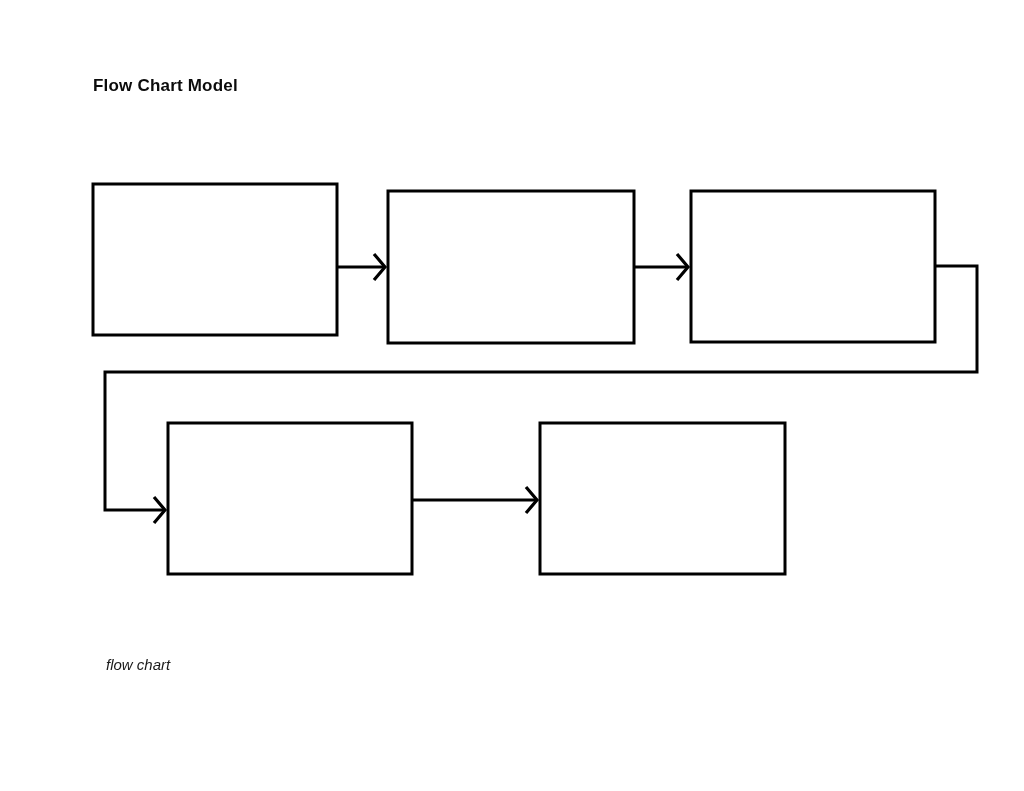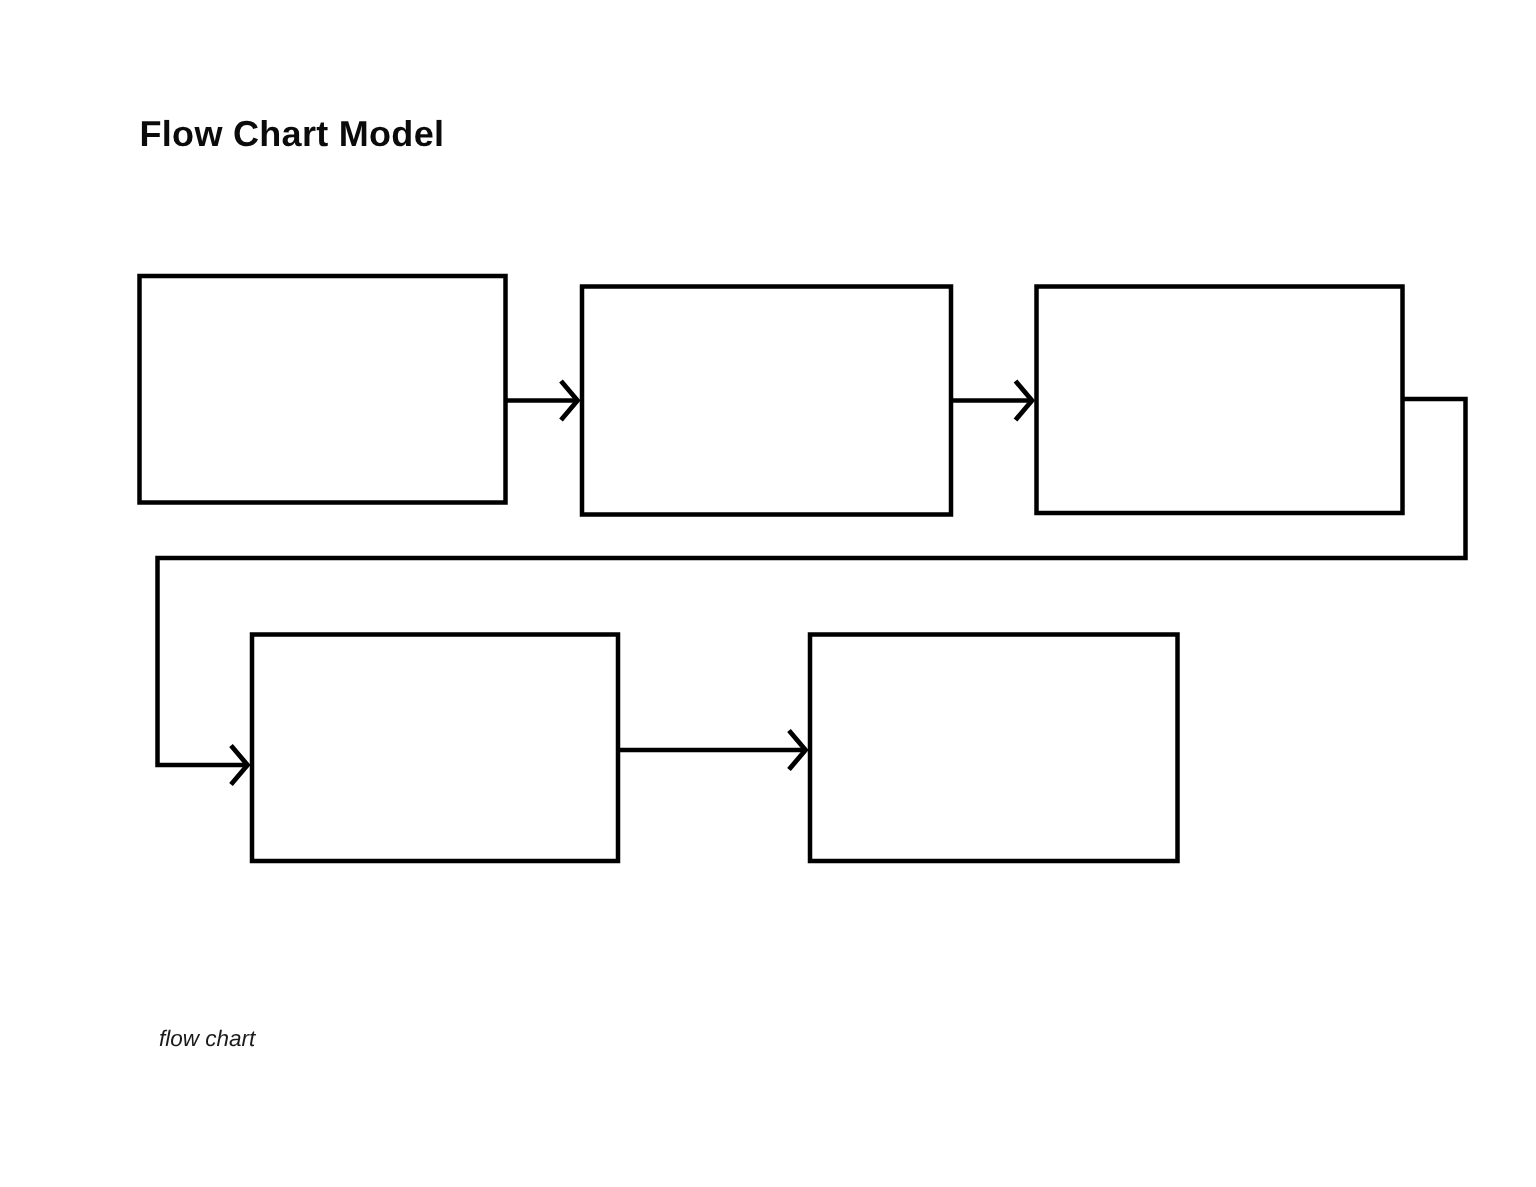--- a/index.html
+++ b/index.html
@@ -13,30 +13,30 @@
     height: 791px;
     background: #ffffff;
     overflow: hidden;
     font-family: "Liberation Sans", "DejaVu Sans", sans-serif;
   }
   .doc-title {
     position: absolute;
     left: 93px;
     top: 76px;
     margin: 0;
-    font-size: 24px;
+    font-size: 17px;
     font-weight: bold;
     letter-spacing: 0.2px;
     color: #0b0b0b;
     white-space: nowrap;
   }
   .doc-caption {
     position: absolute;
     left: 106px;
-    top: 684px;
+    top: 656px;
     margin: 0;
     font-size: 15px;
     font-style: italic;
     font-weight: normal;
     color: #1a1a1a;
     white-space: nowrap;
   }
   .flowchart-svg {
     position: absolute;
     left: 0;

